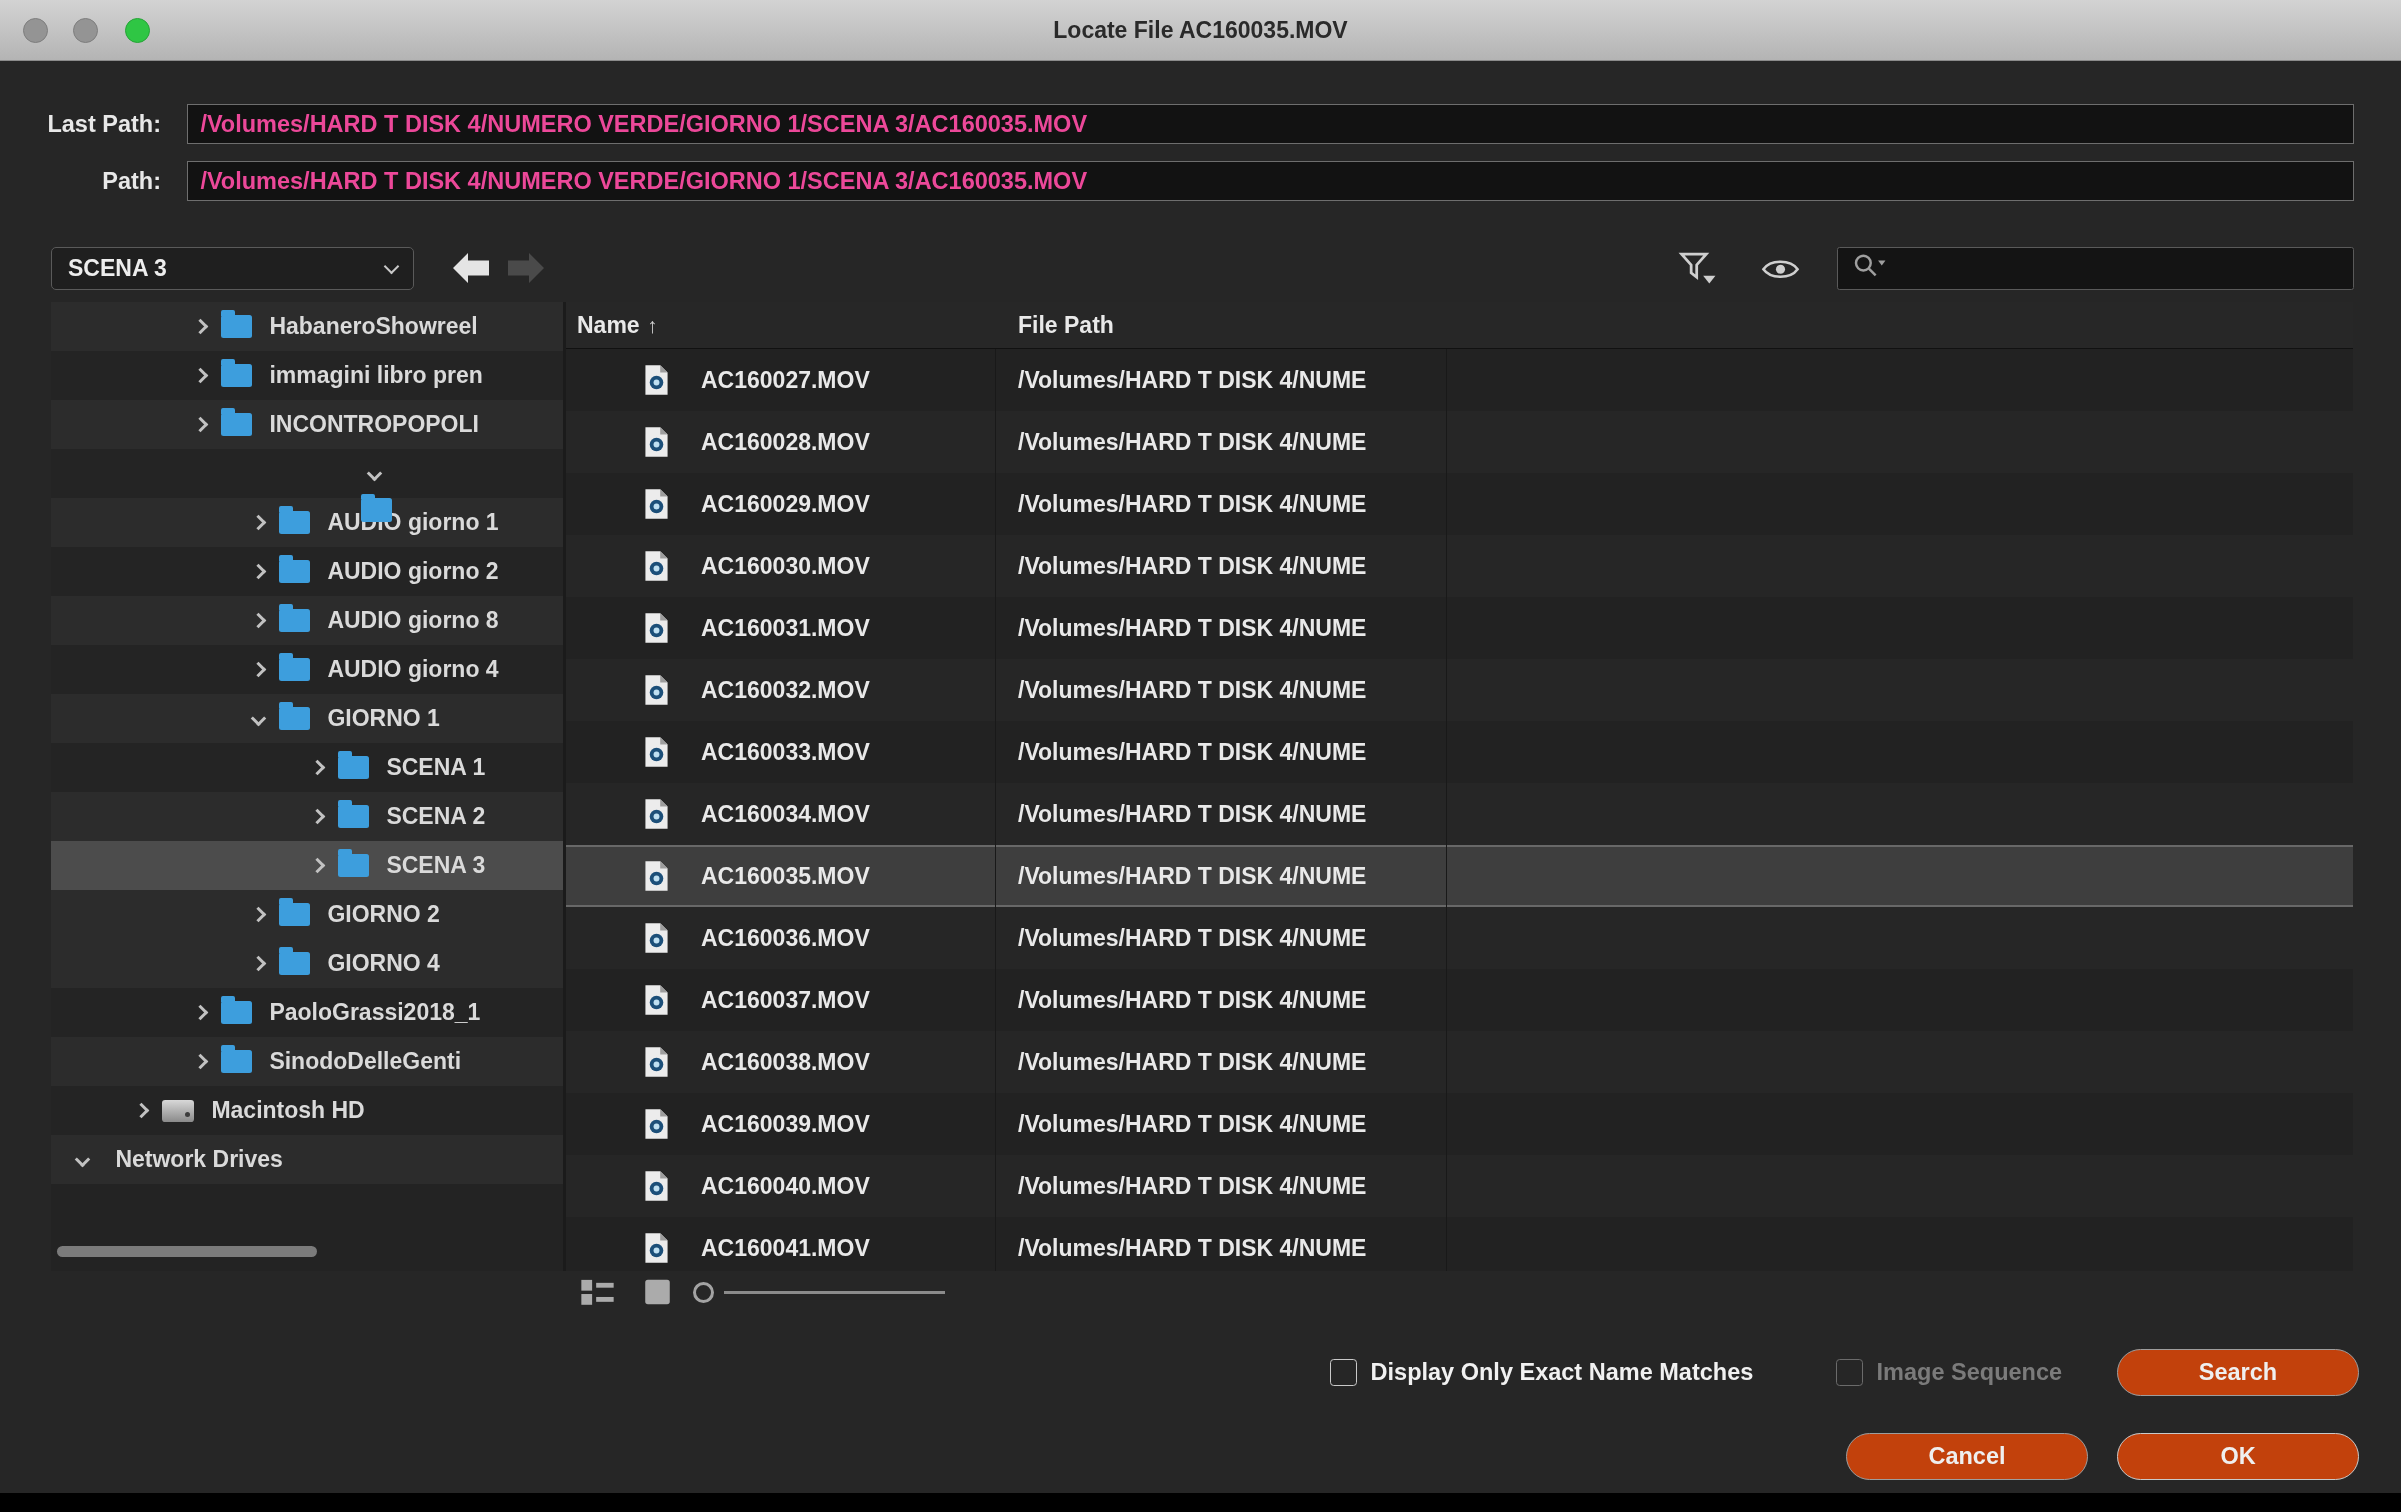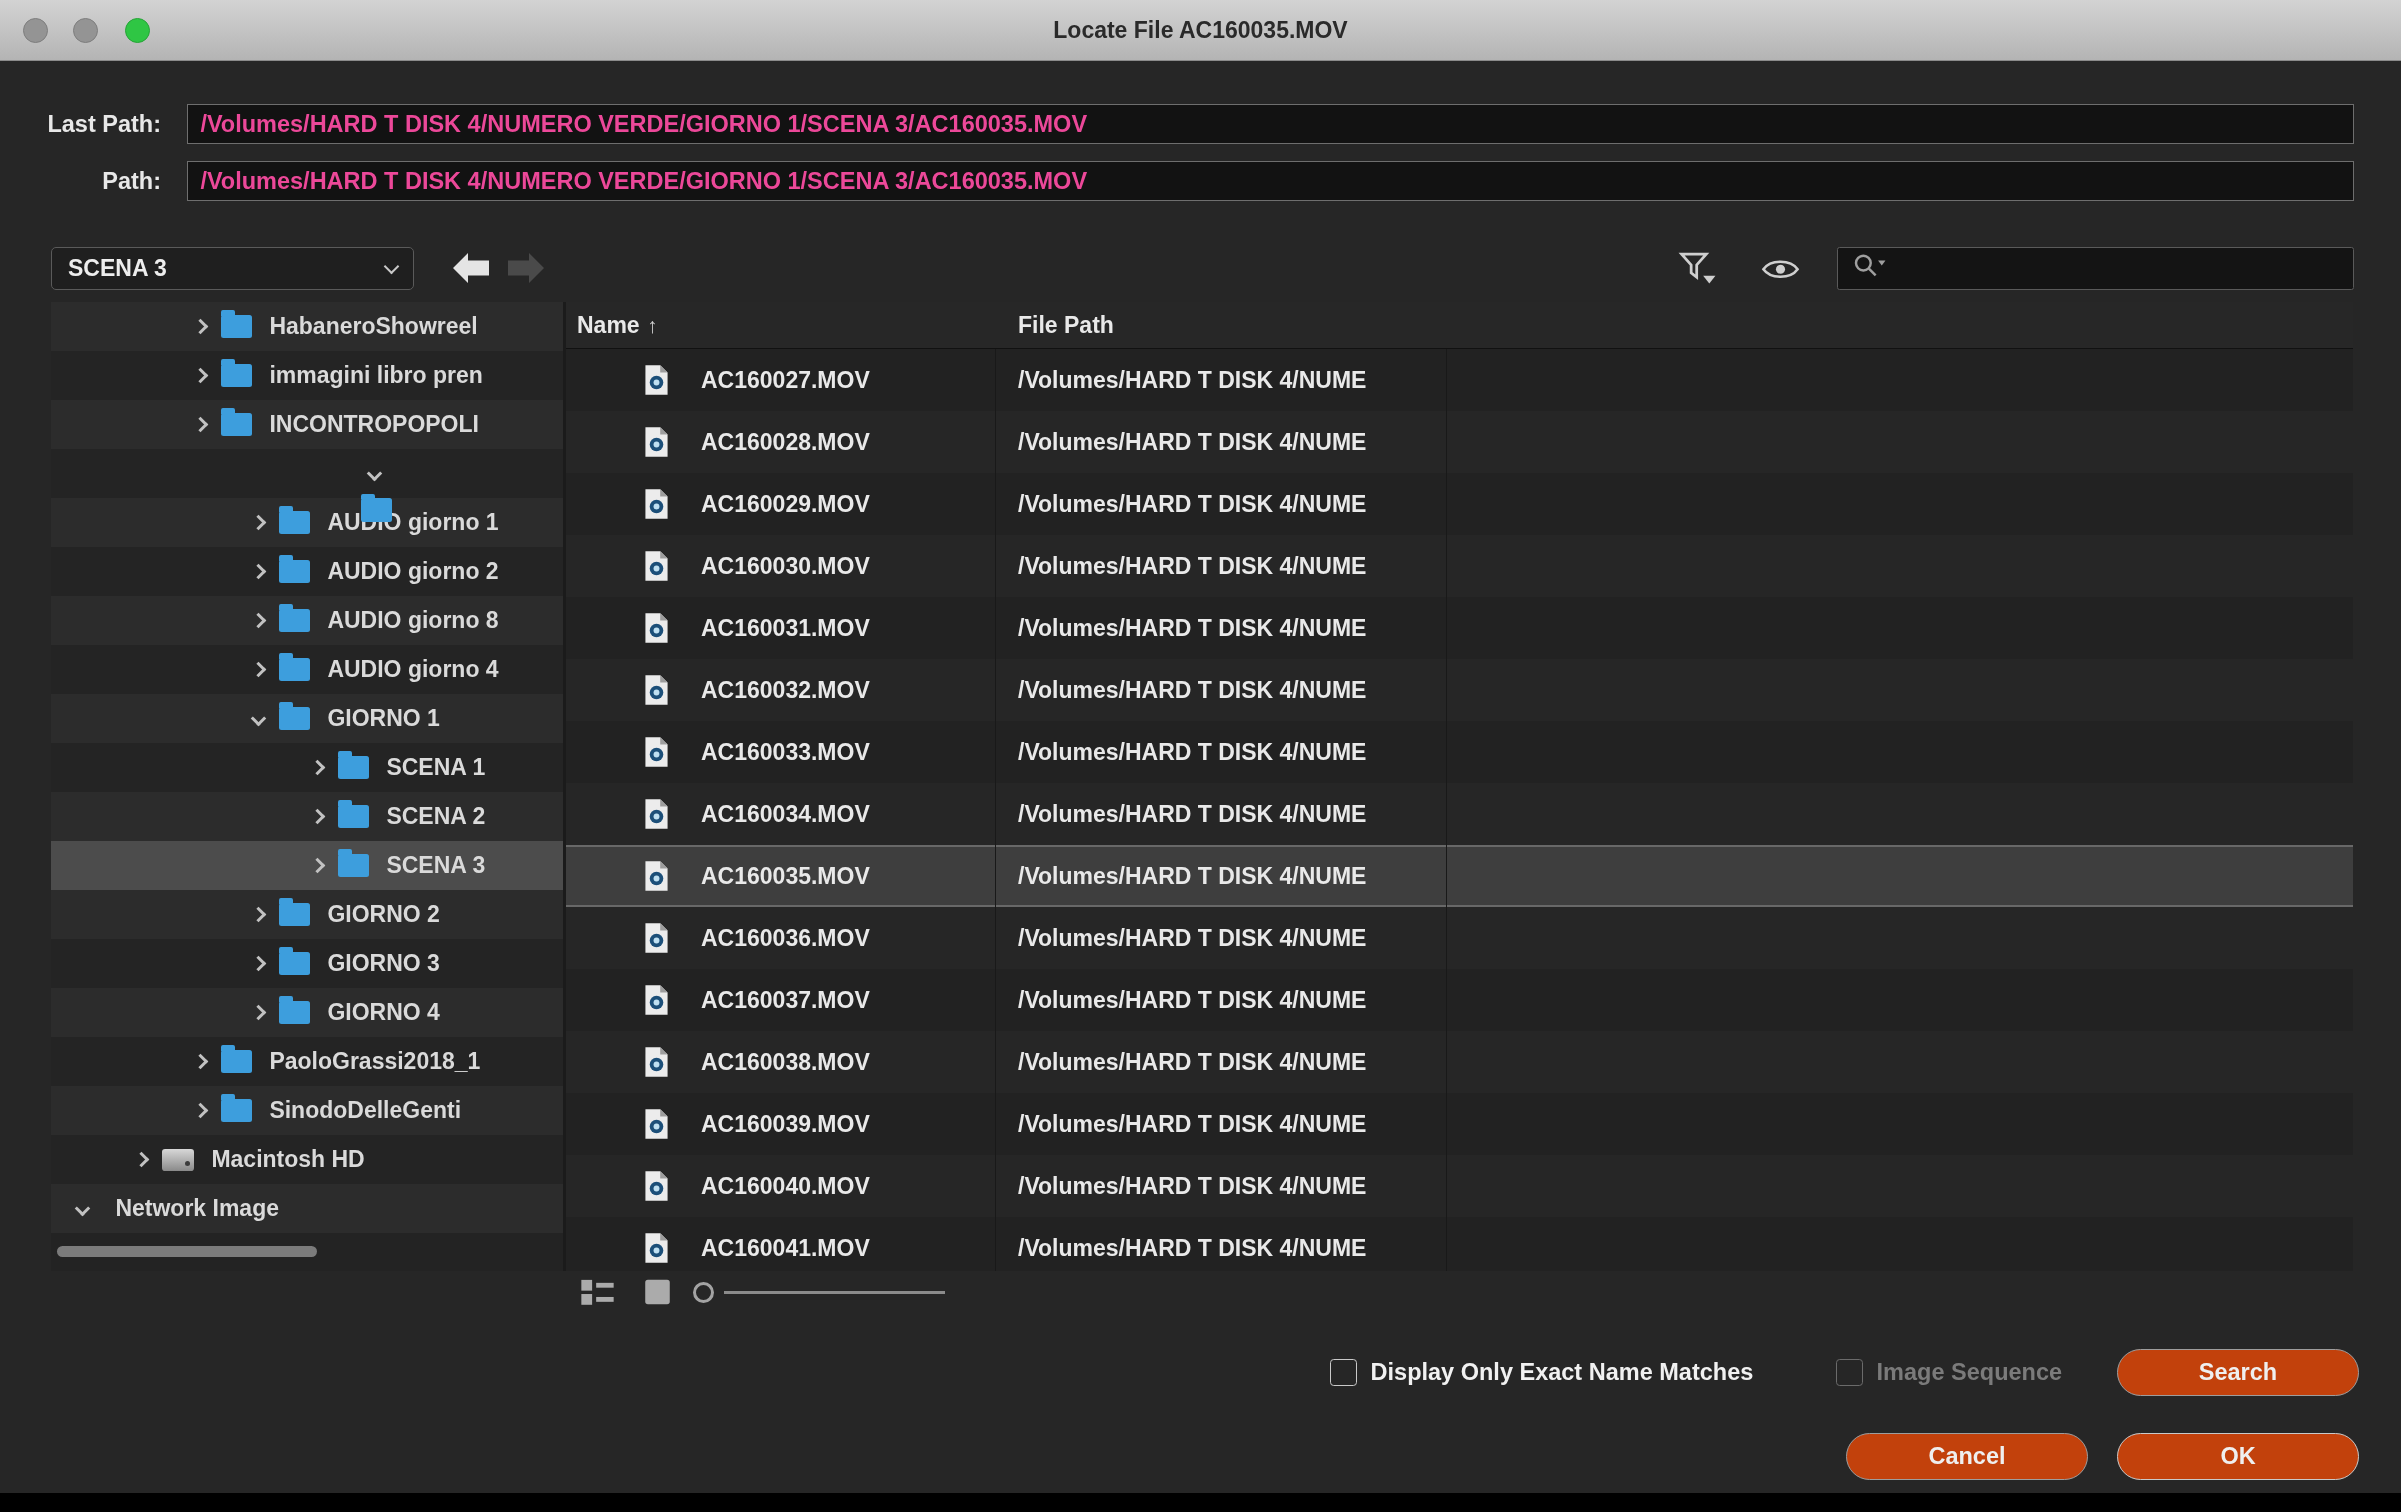--- a/index.html
+++ b/index.html
@@ -255,27 +255,20 @@
           <span class="folder-icon"></span>
           <span class="tree-label">SCENA 3</span>
         </div>
         <div class="tree-row" style="padding-left: 191px;">
           <span class="disc">
             <span class="chev right"></span>
           </span>
           <span class="folder-icon"></span>
           <span class="tree-label">GIORNO 2</span>
         </div>
-        <div class="tree-row odd" style="padding-left: 191px;">
-          <span class="disc">
-            <span class="chev right"></span>
-          </span>
-          <span class="folder-icon"></span>
-          <span class="tree-label">GIORNO 3</span>
-        </div>
         <div class="tree-row" style="padding-left: 191px;">
           <span class="disc">
             <span class="chev right"></span>
           </span>
           <span class="folder-icon"></span>
           <span class="tree-label">GIORNO 4</span>
         </div>
         <div class="tree-row odd" style="padding-left: 133px;">
           <span class="disc">
             <span class="chev right"></span>
@@ -294,21 +287,21 @@
           <span class="disc">
             <span class="chev right"></span>
           </span>
           <span class="drive-icon"></span>
           <span class="tree-label">Macintosh HD</span>
         </div>
         <div class="tree-row" style="padding-left: 15px;">
           <span class="disc">
             <span class="chev down"></span>
           </span>
-          <span class="tree-label">Network Image</span>
+          <span class="tree-label">Network Drives</span>
         </div>
       </div>
     <div class="tree-hscroll"></div>
   </div>
   <div class="panel-gap"></div>
 
   <div class="list">
     <div class="list-header">
       <span class="col-name">
         <span>Name</span><span class="sort-arrow">↑</span>

